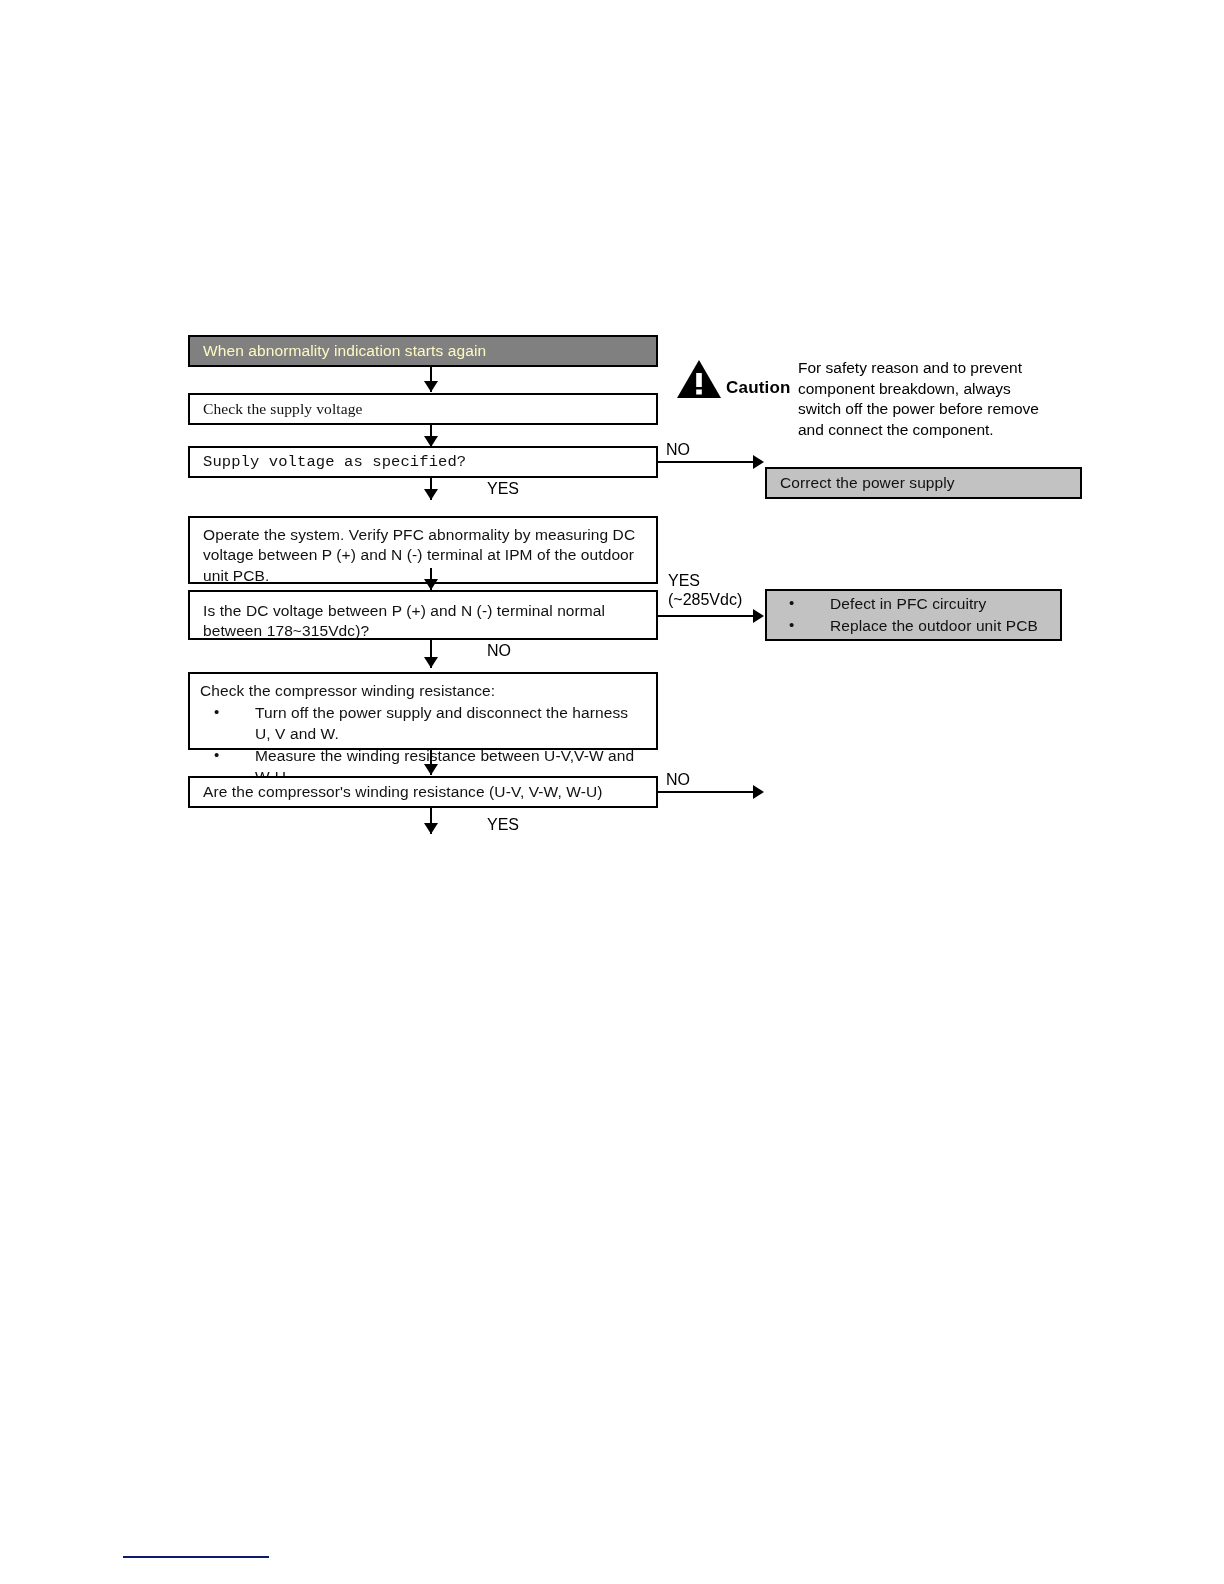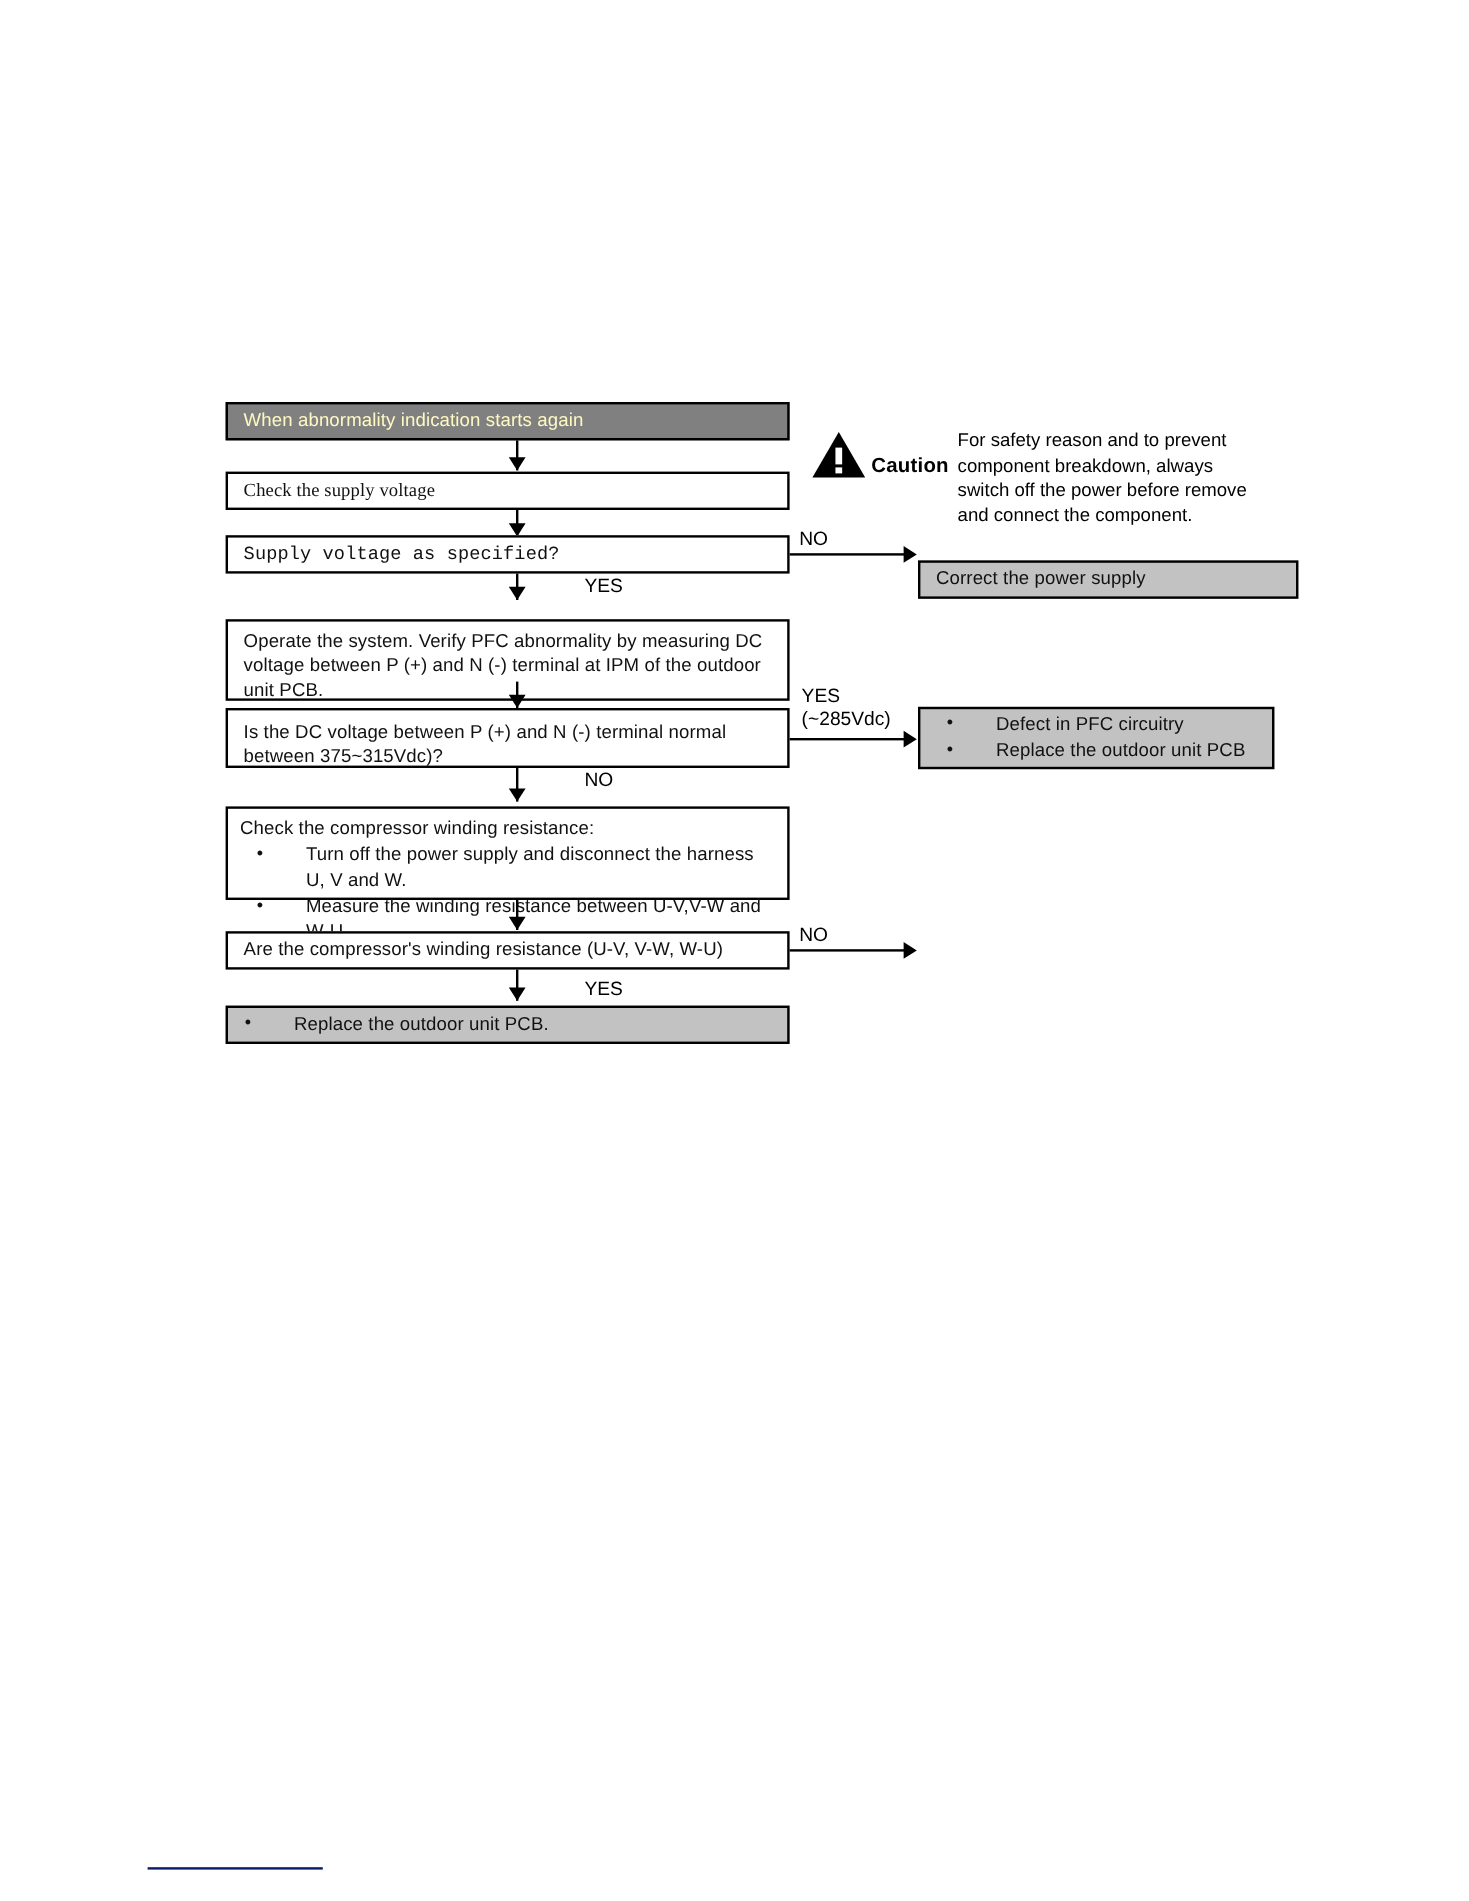--- a/index.html
+++ b/index.html
@@ -158,21 +158,21 @@
 
   <div class="box" style="left:188px; top:500px; width:470px; height:68px;margin-top:16px;">
     <span>Operate the system. Verify PFC abnormality by measuring DC voltage between P (+) and N (-) terminal at IPM of the outdoor unit PCB.</span>
   </div>
 
   <div class="vline" style="left:430px; top:568px; height:22px;"></div>
   <div class="arrow-down" style="left:424px; top:579px;"></div>
 
   <div class="box" style="left:188px; top:590px; width:470px; height:50px; padding-top:9px;">
     <span>Is the DC voltage between P (+) and N (-) terminal normal</span>
-    <span style="display:block;">between 375~315Vdc)?</span>
+    <span style="display:block;">between 178~315Vdc)?</span>
   </div>
 
   <div class="hline" style="left:658px; top:615px; width:100px;"></div>
   <div class="arrow-right" style="left:753px; top:609px;"></div>
   <div class="edge-label" style="left:668px; top:571px;">YES
 (~285Vdc)</div>
 
   <div class="box result" style="left:765px; top:589px; width:297px; height:52px; padding:6px 8px;">
     <ul class="bullets tight">
       <li>Defect in PFC circuitry</li>
@@ -201,25 +201,20 @@
 
   <div class="hline" style="left:658px; top:791px; width:100px;"></div>
   <div class="arrow-right" style="left:753px; top:785px;"></div>
   <div class="edge-label" style="left:666px; top:770px;">NO</div>
 
 
   <div class="vline" style="left:430px; top:808px; height:26px;"></div>
   <div class="arrow-down" style="left:424px; top:823px;"></div>
   <div class="edge-label" style="left:487px; top:815px;">YES</div>
 
-  <div class="box result" style="left:188px; top:838px; width:470px; height:32px; padding:0;">
-    <ul class="bullets">
-      <li>Replace the outdoor unit PCB.</li>
-    </ul>
-  </div>
 
   <div id="caution" style="left:676px; top:358px; width:380px; height:70px;">
     <div class="caution-icon">
       <svg width="46" height="42" viewBox="0 0 46 42" aria-hidden="true">
         <polygon points="23,2 45,40 1,40" fill="#000000"></polygon>
         <rect x="20.2" y="15" width="5.6" height="14" fill="#ffffff"></rect>
         <rect x="20.2" y="31.5" width="5.6" height="5" fill="#ffffff"></rect>
       </svg>
     </div>
     <div class="caution-word">Caution</div>

